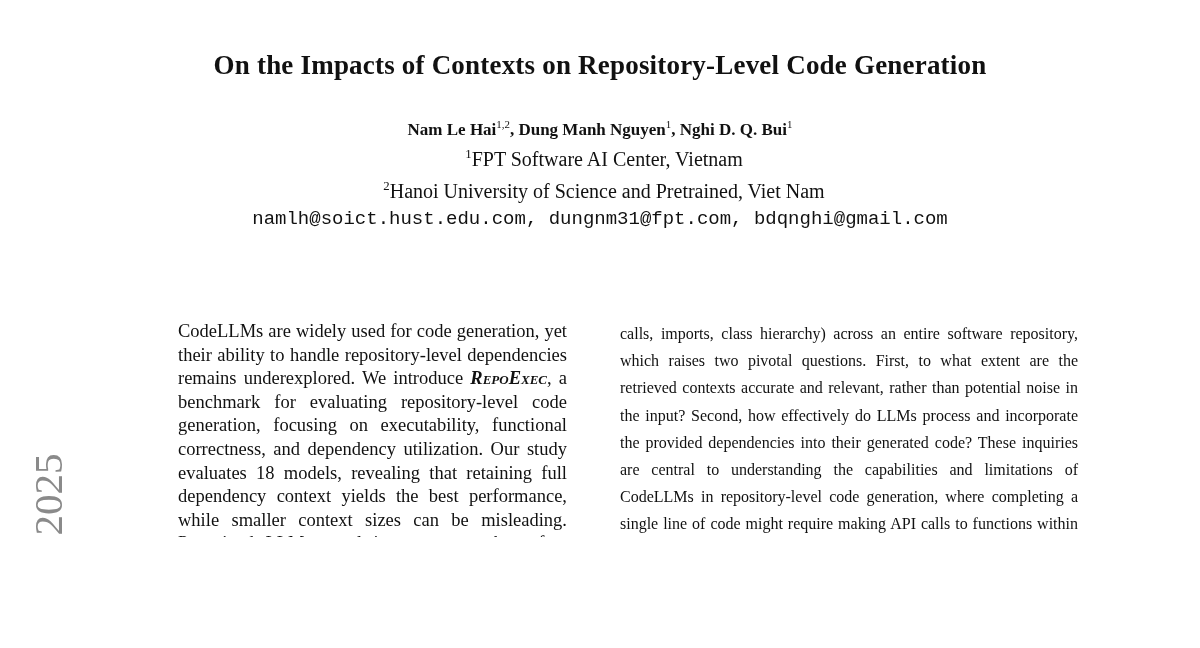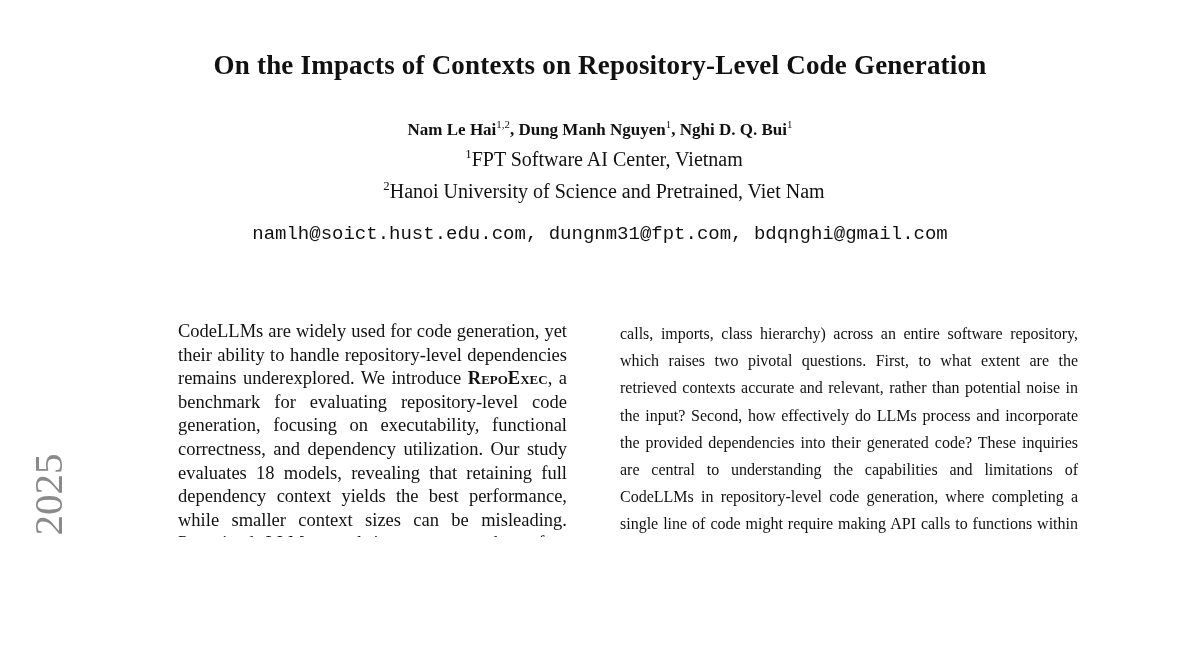--- a/index.html
+++ b/index.html
@@ -36,21 +36,21 @@
   .author-line sup, .affil-line sup {
     font-weight: normal;
     font-size: 64%;
   }
   .affil-line {
     font-size: 20px;
     line-height: 28px;
     padding-left: 8px;
   }
   .email-line {
-    margin-top: 18px;
+    margin-top: 3px;
     font-family: "Liberation Mono", "DejaVu Sans Mono", monospace;
     font-size: 19px;
     letter-spacing: 0px;
   }
   
   .col-left {
     position: absolute;
     left: 178px;
     top: 320px;
     width: 389px;
@@ -64,20 +64,21 @@
   .abstract-body {
     margin: 0;
     font-size: 18.5px;
     line-height: 23.6px;
     text-align: justify;
     text-justify: inter-word;
   }
   .seg-smallcaps {
     font-variant: small-caps;
     font-weight: bold;
+    font-style: italic;
   }
   .col-right {
     position: absolute;
     left: 620px;
     top: 320px;
     width: 458px;
   }
   .body-text {
     margin: 0;
     font-size: 16px;

